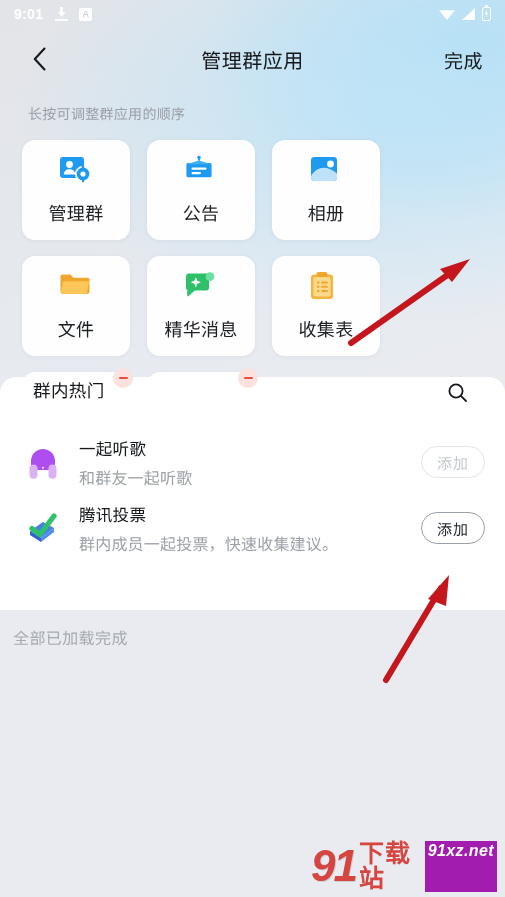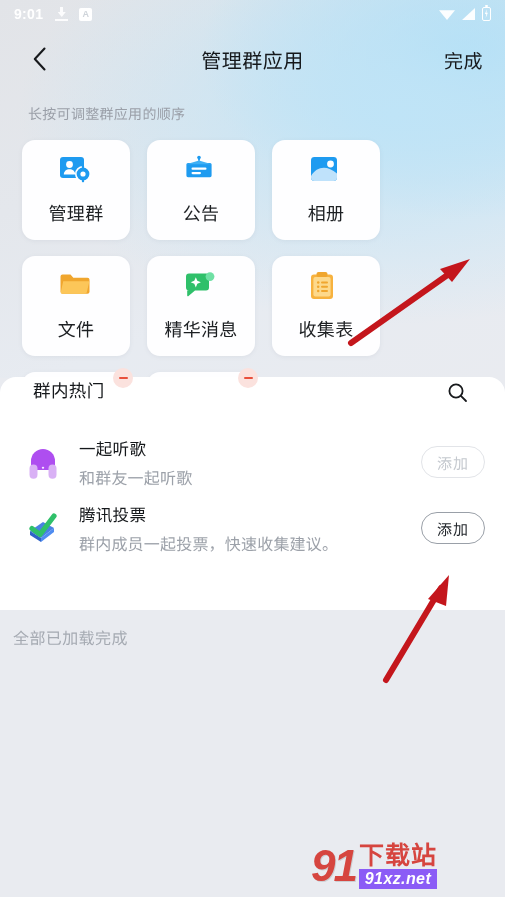--- a/index.html
+++ b/index.html
@@ -168,26 +168,26 @@
   
   .watermark{
     position:absolute; right:8px; bottom:6px; width:186px;height:50px;
     display:flex; align-items:center;
   }
   .wm-91{
     font-size:44px; font-weight:700; font-style:italic;
     color:#d6453f; line-height:1; letter-spacing:-2px;
     text-shadow:1px 1px 0 rgba(0,0,0,.12);
   }
-  .wm-right{ margin-left:3px; display:flex; flex-direction:column; }
+  .wm-right{ margin-left:3px; display:flex; }
   .wm-top{
     font-size:25px;font-weight:700;color:#d6453f;line-height:1.02;letter-spacing:1px;
   }
   .wm-bot{
-    background:#8b5cf6;color:#fff;font-size:16px;font-weight:700;font-style:italic;
+    background:#a21caf;color:#fff;font-size:16px;font-weight:700;font-style:italic;
     line-height:1.25; padding:0 3px; letter-spacing:.4px; text-align:center;
   }
 </style>
 </head>
 <body>
 
 <div class="top-wrap">
 
   <div class="statusbar">
     <div class="sb-time">9:01</div>

